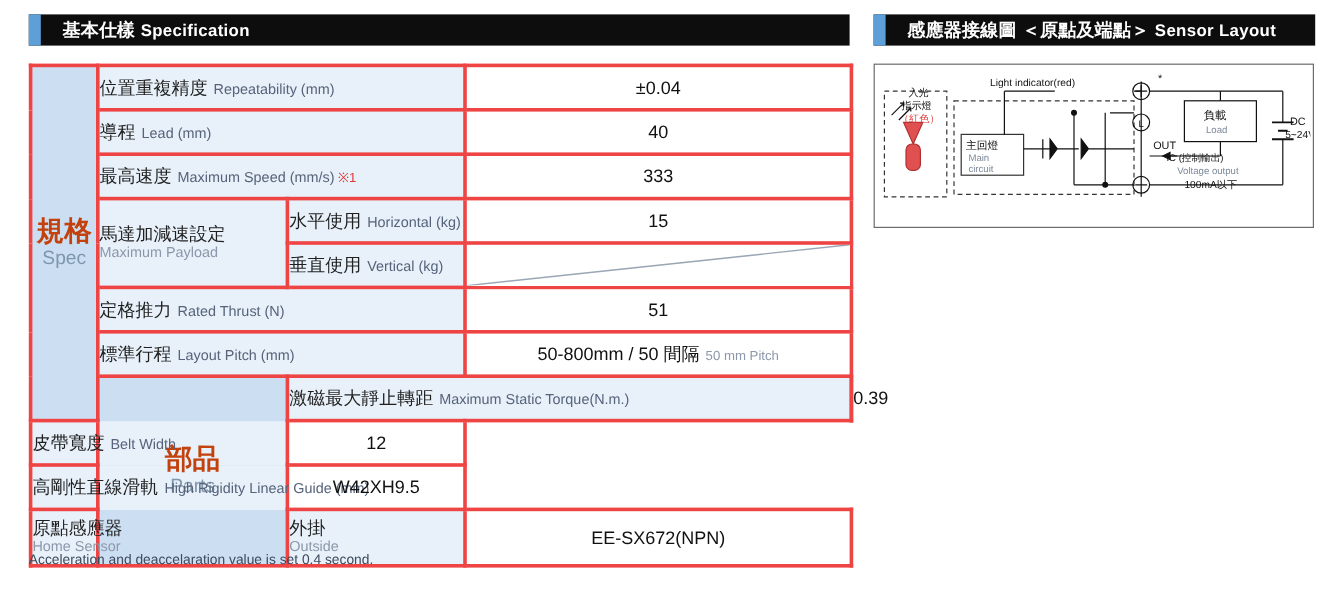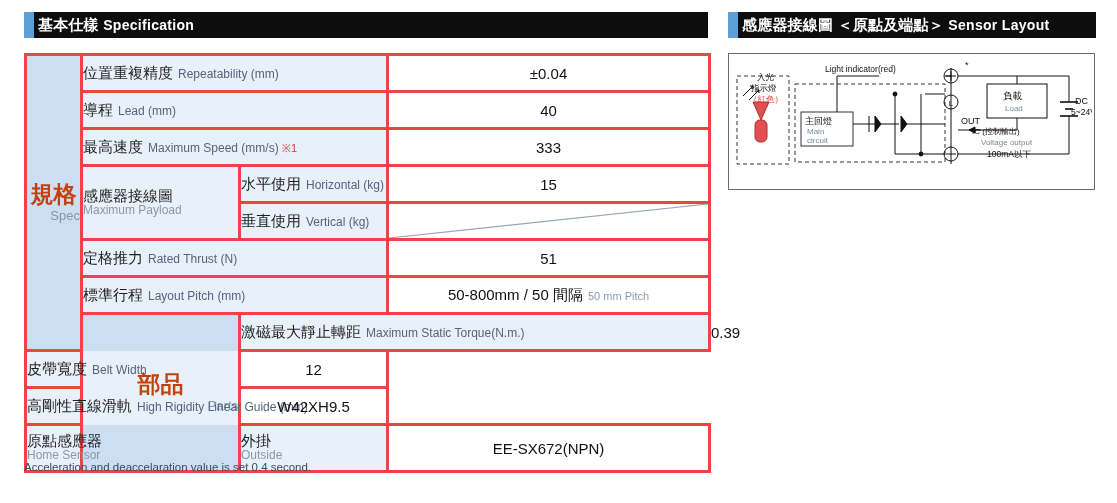--- a/index.html
+++ b/index.html
@@ -27,21 +27,21 @@
   .sec-header .accent {
     width: 10px;
     height: 26px;
     background: #5f9fd8;
     flex: 0 0 auto;
   }
   .sec-header .htxt {
     color: #ffffff;
     font-size: 15px;
     font-weight: bold;
-    padding-left: 4px;
+    padding-left: 18px;
     letter-spacing: .2px;
     white-space: nowrap;
   }
   .sec-header .htxt .en {
     font-size: 14px;
     letter-spacing: .3px;
   }
 
   #spec-header { left: 24px; top: 12px; width: 684px; }
   #sensor-header { left: 728px; top: 12px; width: 368px; }
@@ -68,25 +68,24 @@
     color: #37516d;
   }
   .grp-cell .zh {
     font-size: 23px;
     font-weight: bold;
     color: #c2410c;
     line-height: 1.08;
     display: block;
   }
   .grp-cell .en {
-    font-size: 13px;
+    font-size: 16px;
     color: #7e96ad;
     display: block;
     margin-top: 2px;
-    text-align: right;
   }
   .lbl {
     background: #e8f1fa;
     padding-left: 10px;
     font-size: 15px;
     color: #1f1f1f;
     white-space: nowrap;
   }
   .lbl .en {
     font-size: 12px;
@@ -203,21 +202,21 @@
       <td class="val">40</td>
     </tr>
     <tr>
       <td class="lbl" colspan="2">
         <span>最高速度</span><span class="en">Maximum Speed (mm/s)</span><span class="note">※1</span>
       </td>
       <td class="val">333</td>
     </tr>
     <tr>
       <td class="lbl two-line" rowspan="2">
-        <span>感應器接線圖</span>
+        <span>馬達加減速設定</span>
         <span class="sub">Maximum Payload</span>
       </td>
       <td class="lbl">
         <span>水平使用</span><span class="en">Horizontal (kg)</span>
       </td>
       <td class="val">15</td>
     </tr>
     <tr>
       <td class="lbl">
         <span>垂直使用</span><span class="en">Vertical (kg)</span>

